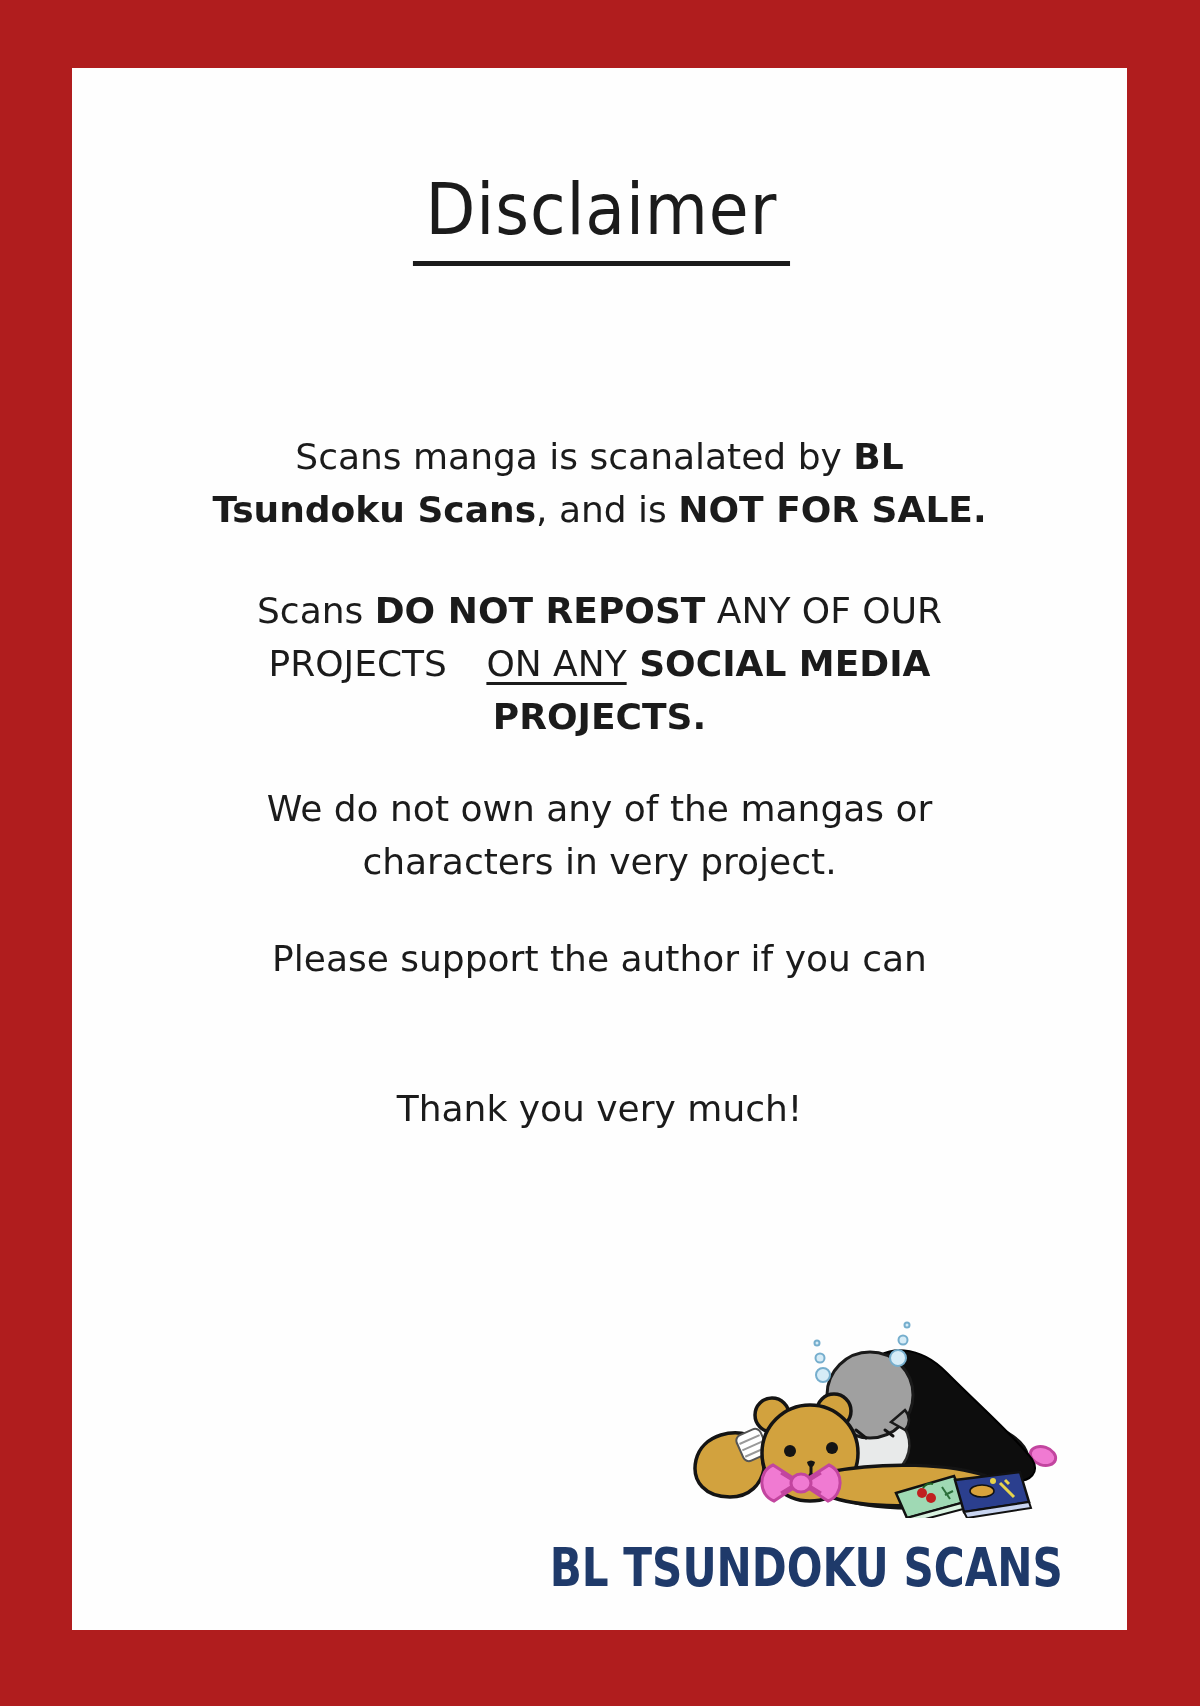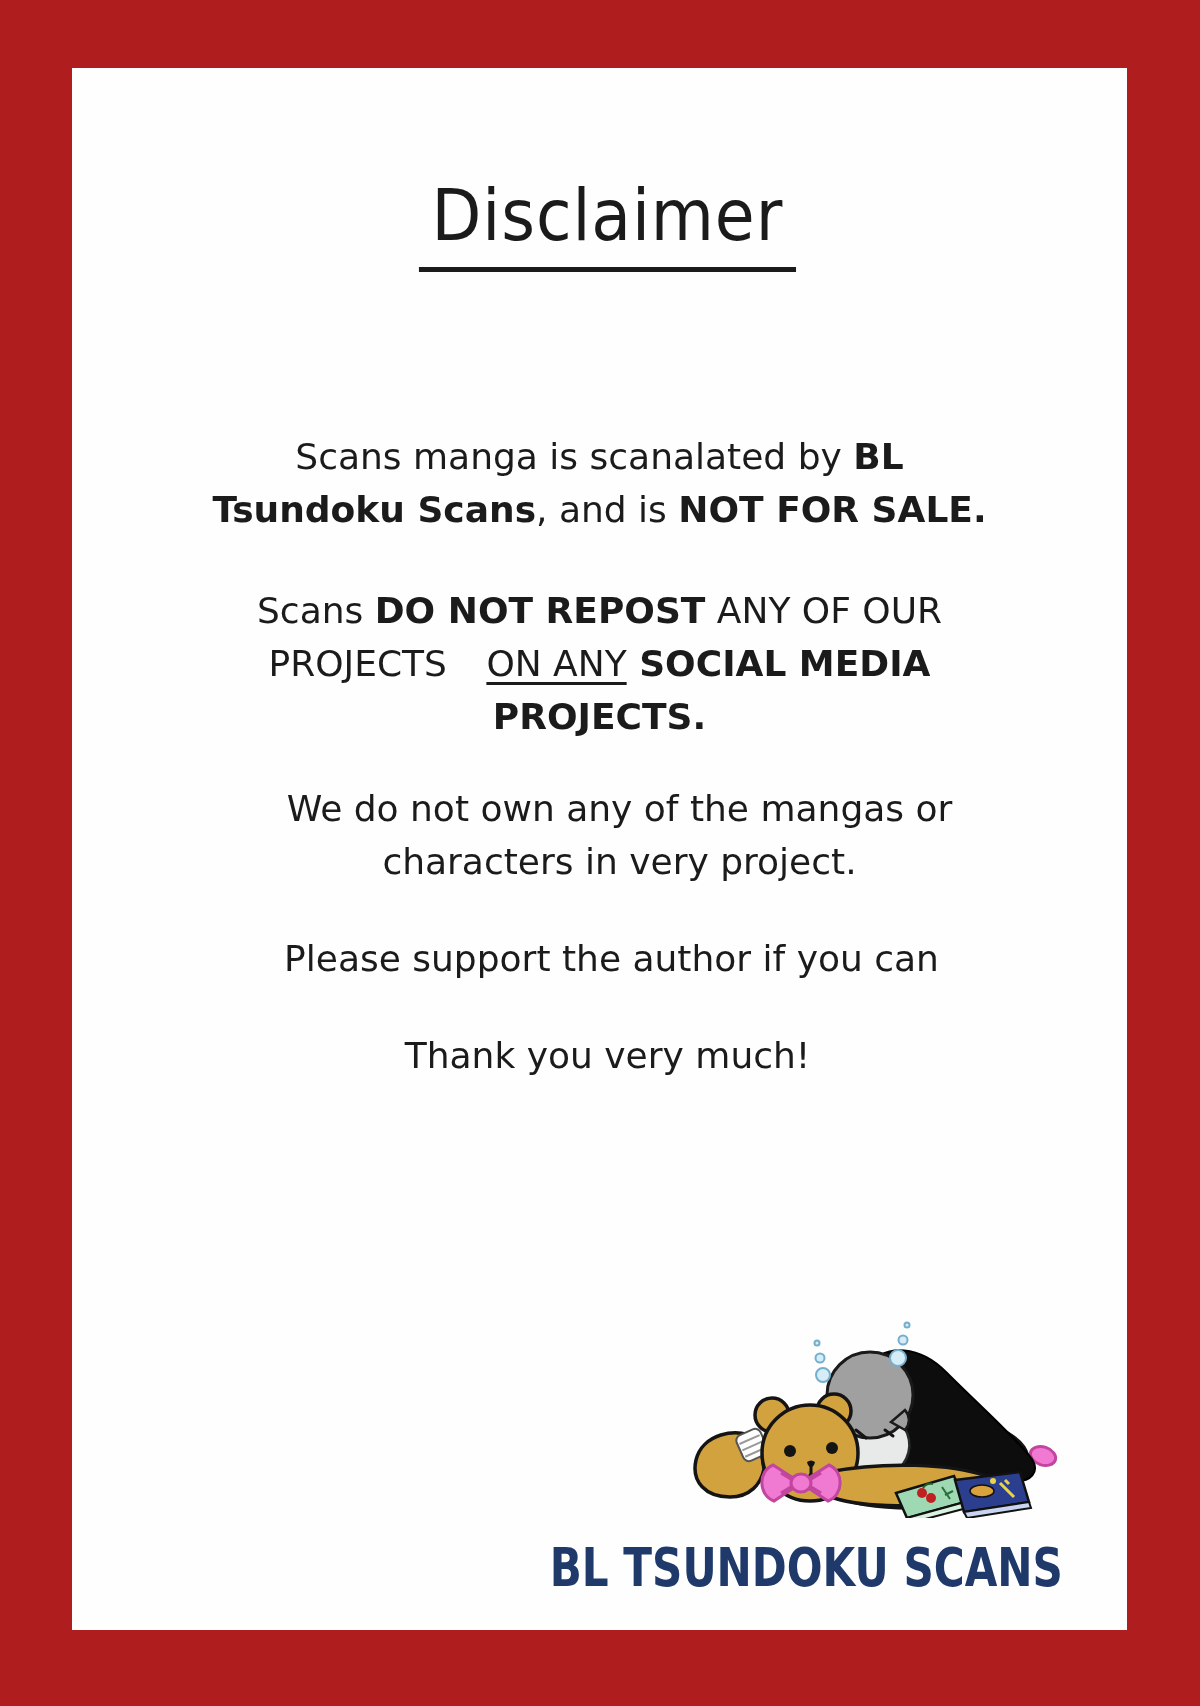--- a/index.html
+++ b/index.html
@@ -14,35 +14,35 @@
     background:var(--border);
     font-family:"DejaVu Sans","Liberation Sans",sans-serif;
     color:var(--ink);
   }
   .paper{
     position:absolute;left:72px;top:68px;width:1055px;height:1562px;
     background:var(--paper);overflow:hidden;
   }
   .title{
     position:absolute;top:100px;left:0;width:100%;
-    margin:8px;text-align:center;font-weight:normal;
+    margin:2px;text-align:center;font-weight:normal;
   }
   .title .underlined{
     display:inline-block;
     font-size:72px;line-height:1.1;
     transform:scaleX(0.9);transform-origin:center;
     border-bottom:5px solid var(--ink);
     padding:0 14px 12px 14px;
     letter-spacing:1px;
   }
   .para{
     position:absolute;left:0;width:100%;
     text-align:center;font-size:36px;line-height:53px;
   }
-  .p1{top:362px;} .p2{top:516px;} .p3{top:714px;padding-left:20px;} .p4{top:864px;margin-left:12px;} .p5{top:961px;margin-left:8px;}
+  .p1{top:362px;} .p2{top:516px;} .p3{top:714px;} .p4{top:864px;} .p5{top:1014px;}
   .b{font-weight:bold;margin-top:48px;}
   .u{text-decoration:underline;text-decoration-thickness:3px;text-underline-offset:6px;margin-left:28px;}
   .mascot{
     position:absolute;left:588px;top:1157px;width:400px;height:293px;
   }
   .logo{
     position:absolute;top:1468px;right:64px;
     font-size:54px;font-weight:bold;color:var(--navy);
     letter-spacing:0px;white-space:nowrap;
     transform:scaleX(0.78);transform-origin:right center;

